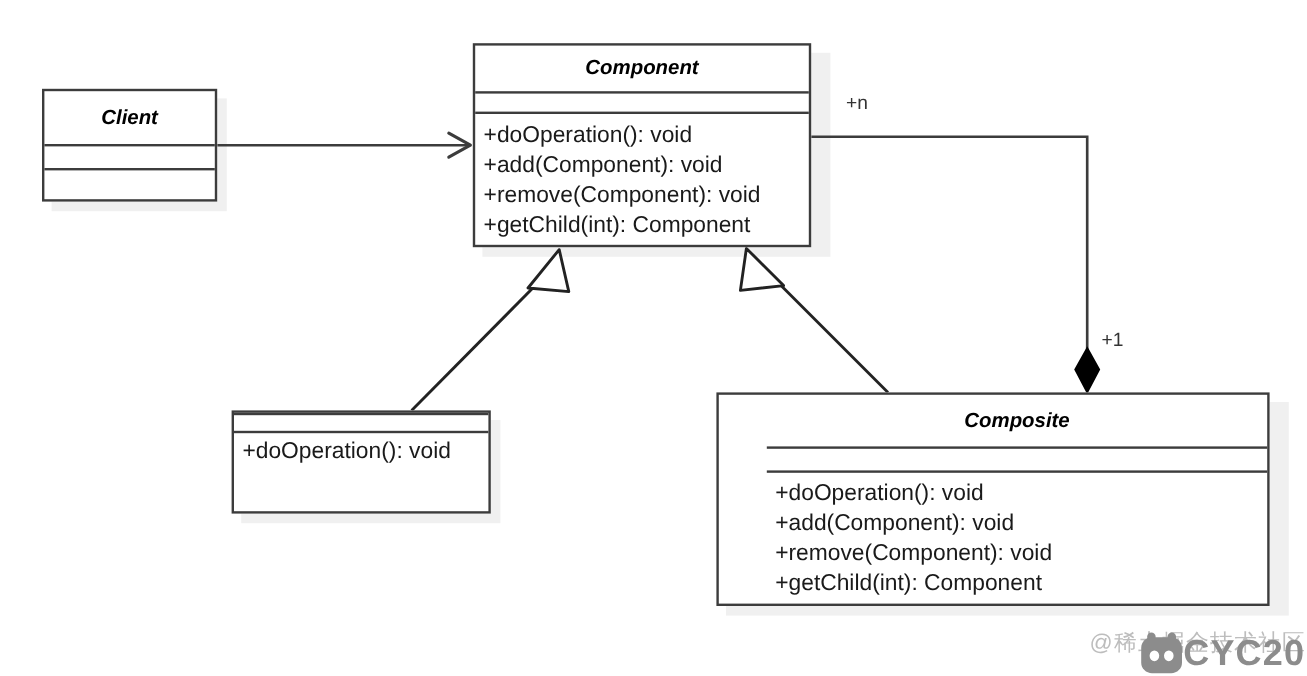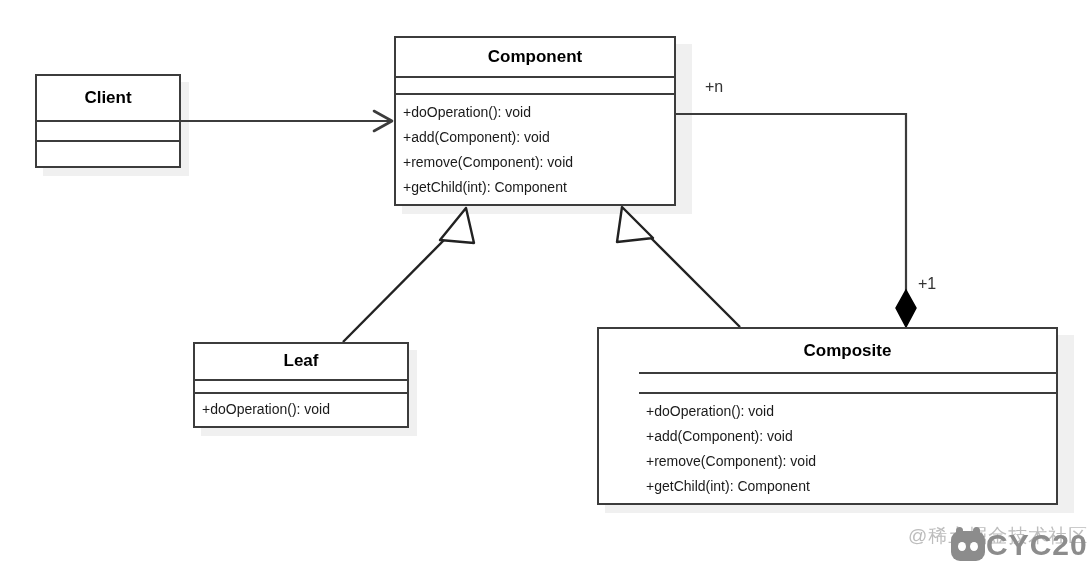--- a/index.html
+++ b/index.html
@@ -30,37 +30,38 @@
   }
   .cls-title {
     font-weight: bold;
     font-size: 17px;
     color: #000000;
     text-align: center;
     display: flex;
     align-items: center;
     justify-content: center;
     box-sizing: border-box;
+    font-style: italic;
   }
   .cls-divider {
     border-top: 2px solid #3c3c3c;
     box-sizing: border-box;
   }
   .cls-attrs {
     box-sizing: border-box;
   }
   .cls-methods {
     box-sizing: border-box;
     padding: 5px 7px 4px 7px;
     display: flex;
     flex-direction: column;
     justify-content: flex-start;
   }
   .method-line {
-    font-size: 14px;
+    font-size: 19px;
     color: #1a1a1a;
     line-height: 25px;
     white-space: nowrap;
   }
   .edge-label {
     position: absolute;
     font-size: 16px;
     color: #333333;
     white-space: nowrap;
   }
@@ -133,21 +134,20 @@
     <div class="cls-divider cls-attrs" style="height:18px;"></div>
     <div class="cls-divider cls-methods" style="flex:1;">
       <div class="method-line">+doOperation(): void</div>
       <div class="method-line">+add(Component): void</div>
       <div class="method-line">+remove(Component): void</div>
       <div class="method-line">+getChild(int): Component</div>
     </div>
   </div>
 
   <div class="uml-class" style="left:193px; top:342px; width:216px; height:86px; z-index:2;">
-    <div class="cls-title" style="height:40px;">Leaf</div>
     <div class="cls-divider cls-attrs" style="height:15px;"></div>
     <div class="cls-divider cls-methods" style="flex:1; padding-top:3px;">
       <div class="method-line">+doOperation(): void</div>
     </div>
   </div>
 
   <div class="uml-class" style="left:597px; top:327px; width:461px; height:178px; z-index:2;padding-left:40px;">
     <div class="cls-title" style="height:44px;">Composite</div>
     <div class="cls-divider cls-attrs" style="height:20px;"></div>
     <div class="cls-divider cls-methods" style="flex:1;">

